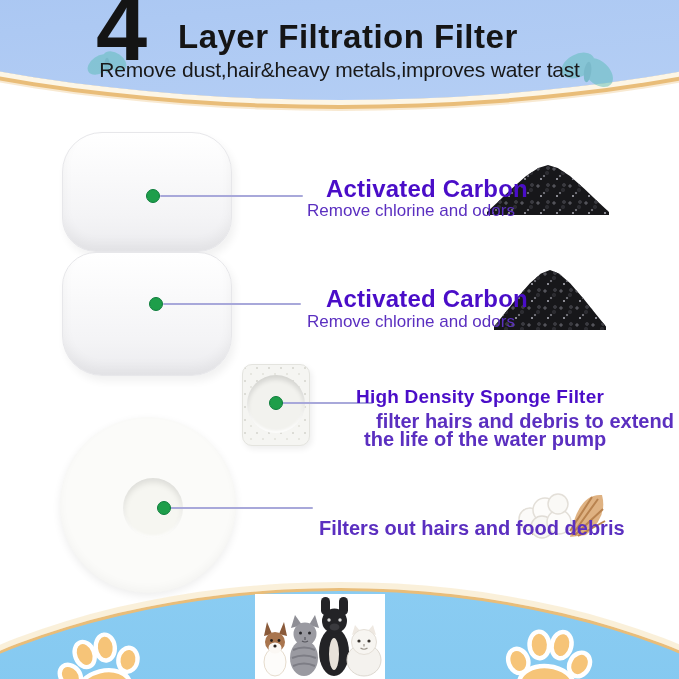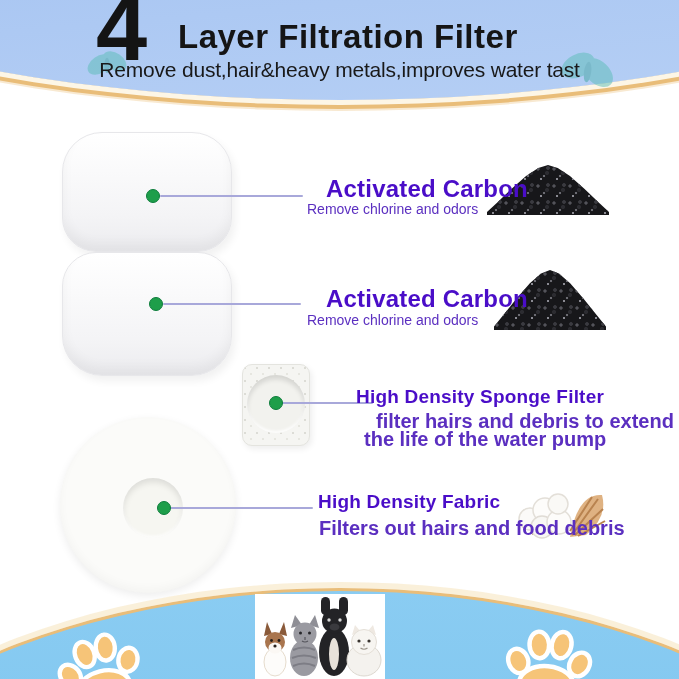--- a/index.html
+++ b/index.html
@@ -60,21 +60,21 @@
   .dot{
     position:absolute;width:14px;height:14px;border-radius:50%;
     background:var(--green);border:1px solid #0e7d3c;box-sizing:border-box;z-index:4;
   }
   .connector{position:absolute;height:2px;background:var(--line);border-radius:1px;z-index:3;}
   
   .layer-heading{position:absolute;margin:0;font-weight:800;color:var(--purple-h);z-index:3;}
   .layer-text{position:absolute;margin:0;font-weight:400;color:var(--purple-t);z-index:3;}
   .h-big{font-size:24px;letter-spacing:.2px;margin-left:21px;}
   .h-small{font-size:19px;letter-spacing:.2px;}
-  .t-big{font-size:14px;}
+  .t-big{font-size:17px;}
   .t-small{font-size:20px;font-weight:bold;}
   
   .pile{
     position:absolute;z-index:1;
     clip-path:polygon(50% 0%,58% 6%,68% 22%,80% 48%,92% 76%,100% 94%,100% 100%,
                       0% 100%,0% 94%,8% 76%,20% 48%,32% 22%,42% 6%);
   }
   .pile.p1{left:487px;top:165px;width:122px;height:50px;}
   .pile.p2{left:494px;top:270px;width:112px;height:60px;}
   
@@ -176,21 +176,20 @@
   <div class="sponge">
     <div class="sponge-indent"></div>
   </div>
   <h3 class="layer-heading h-small" style="left:356px;top:386px;">High Density Sponge Filter</h3>
   <p class="layer-text t-small" style="left:376px;top:410px;">filter hairs and debris to extend</p>
   <p class="layer-text t-small" style="left:364px;top:428px;">the life of the water pump</p>
 
   <div class="fabric">
     <div class="fabric-indent"></div>
   </div>
-  <h3 class="layer-heading h-small" style="left:318px;top:491px;">High Density Fabric</h3>
   <p class="layer-text t-small" style="left:319px;top:517px;">Filters out hairs and food debris</p>
 
   <svg class="cotton" viewBox="0 0 96 72">
     <path d="M58,58 Q66,14 90,16 Q96,38 74,56 Z" fill="#d9a56c" opacity=".85"></path>
     <path d="M60,56 L86,20 M63,56 L91,30 M66,57 L93,42 M58,52 L80,18" stroke="#b9834f" stroke-width="2" fill="none"></path>
     <path d="M20,55 L40,38 M52,52 L44,28 M30,56 L34,34" stroke="#a97b4f" stroke-width="2.5" fill="none"></path>
     <circle cx="18" cy="40" r="11" fill="#fbfaf8" stroke="#e3dfd8" stroke-width="1.5"></circle>
     <circle cx="33" cy="31" r="12" fill="#fdfcfa" stroke="#e3dfd8" stroke-width="1.5"></circle>
     <circle cx="30" cy="48" r="11" fill="#f8f7f4" stroke="#e0dcd5" stroke-width="1.5"></circle>
     <circle cx="47" cy="43" r="12" fill="#fdfcfa" stroke="#e3dfd8" stroke-width="1.5"></circle>

